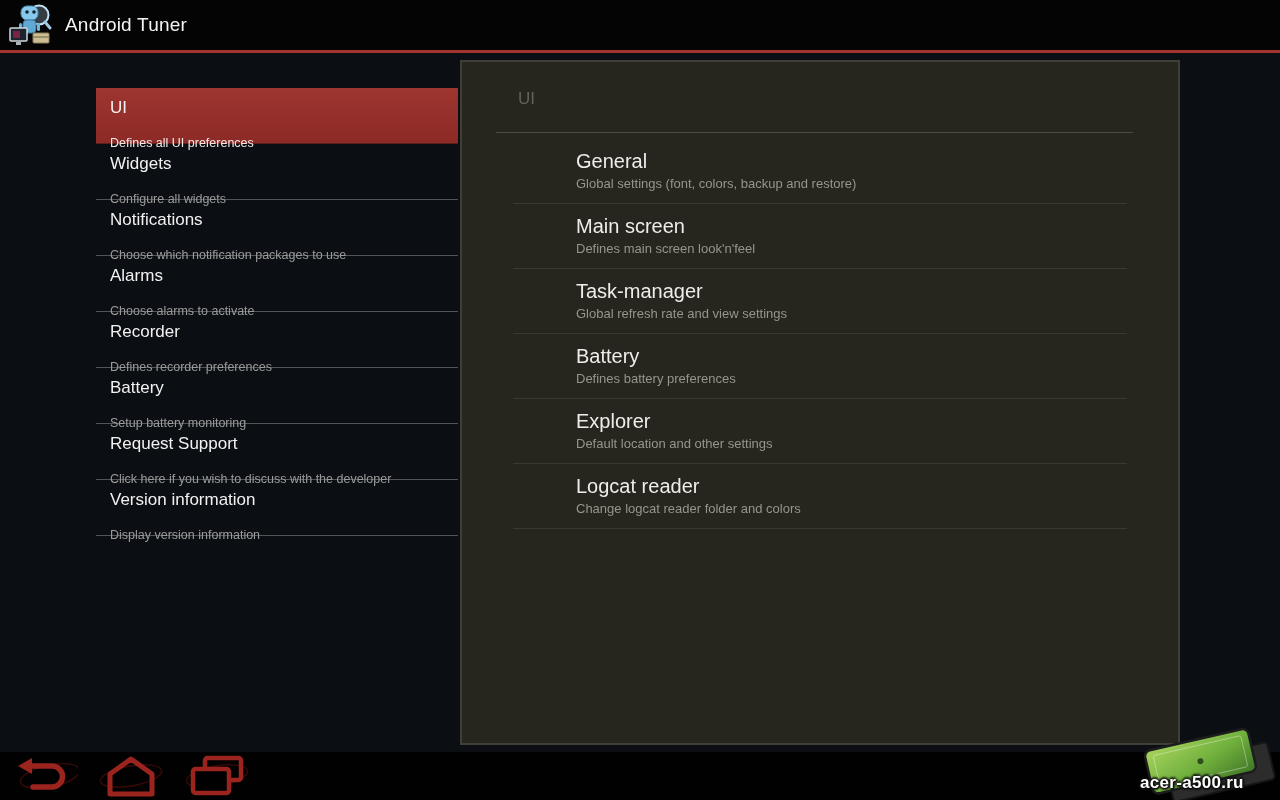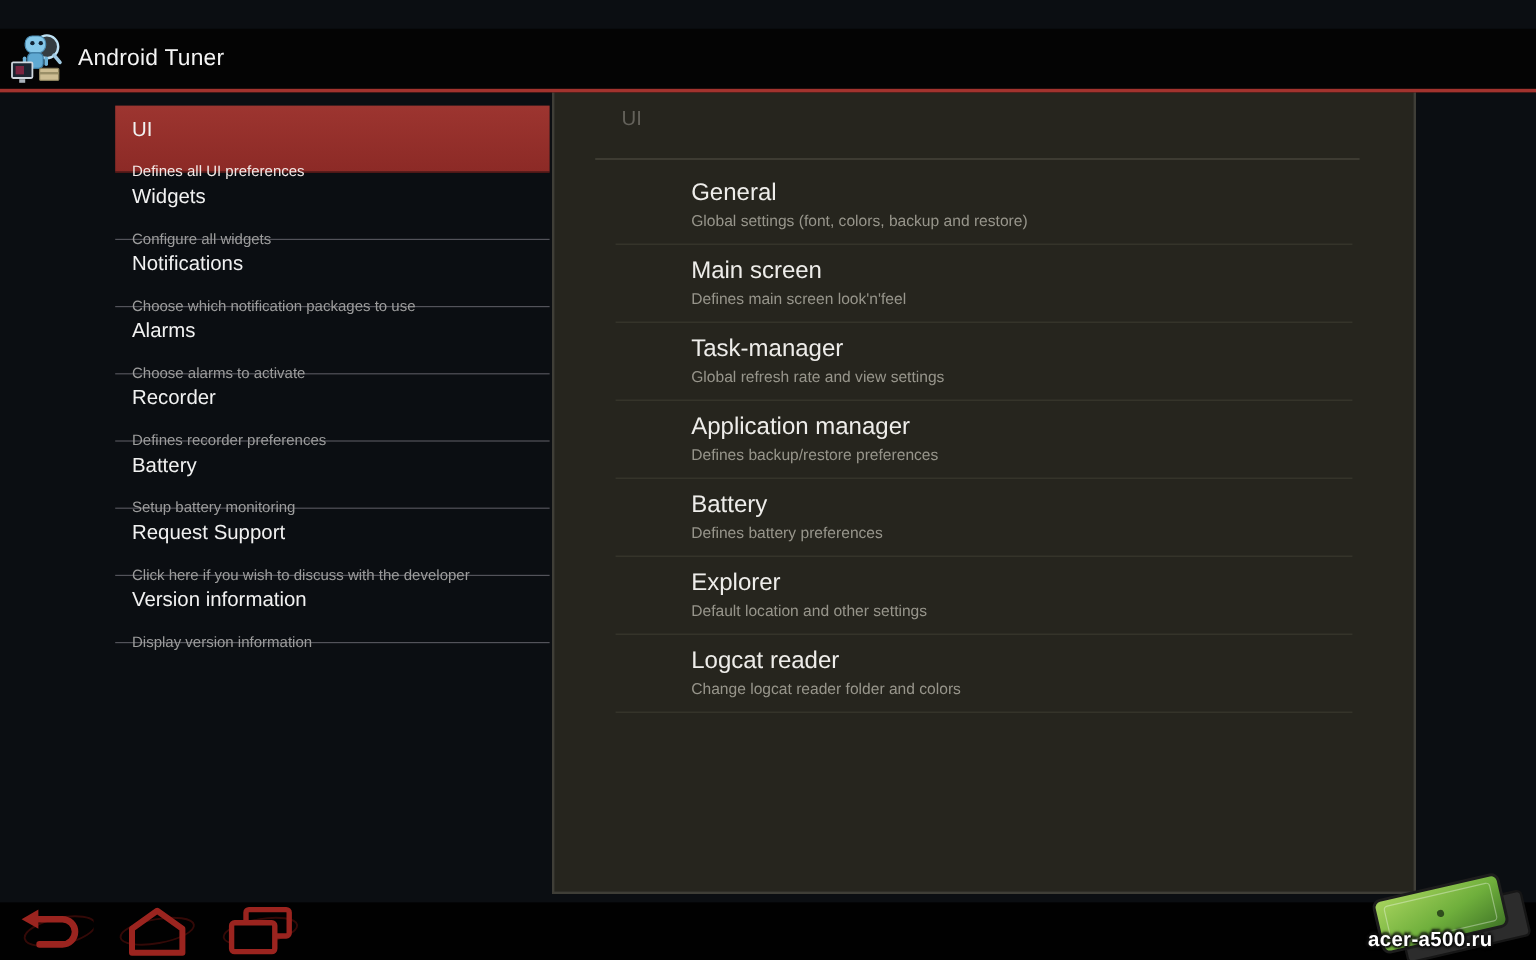--- a/index.html
+++ b/index.html
@@ -3,21 +3,21 @@
 <meta charset="utf-8">
 <style>
   html,body{margin:0;padding:0;background:#1a1a1a;}
   .screen{position:relative;width:1280px;height:800px;overflow:hidden;
     background:#0b0e12;font-family:"Liberation Sans",sans-serif;
     -webkit-font-smoothing:antialiased;}
 
   
   .topbar{position:absolute;left:0;top:0;width:1280px;height:50px;
     background:#040404;border-bottom:3px solid #a2332e;
-    display:flex;align-items:center;z-index:5;box-sizing:content-box;margin-top:24px;}
+    display:flex;align-items:center;z-index:5;box-sizing:content-box;}
   .app-icon{width:44px;height:46px;margin-left:9px;flex:0 0 auto;}
   .app-title{color:#f4f4f4;font-size:19px;margin-left:12px;letter-spacing:.2px;}
 
   
   .sidebar{position:absolute;left:96px;top:88px;width:362px;z-index:2;}
   .side-item{position:relative;height:56px;padding:9px 8px 0 14px;
     box-sizing:border-box;border-bottom:1px solid #53535a;cursor:pointer;}
   .side-item .t{font-size:17px;color:#f1f1f1;line-height:21px;}
   .side-item .s{font-size:12.5px;color:#9c9c9c;margin-top:18px;white-space:nowrap;}
   .side-item.selected{background:linear-gradient(#9d3530,#8c2a26);
@@ -119,24 +119,20 @@
       </div>
       <div class="p-item">
         <div class="t">Main screen</div>
         <div class="s">Defines main screen look'n'feel</div>
       </div>
       <div class="p-item">
         <div class="t">Task-manager</div>
         <div class="s">Global refresh rate and view settings</div>
       </div>
       <div class="p-item">
-        <div class="t">Application manager</div>
-        <div class="s">Defines backup/restore preferences</div>
-      </div>
-      <div class="p-item">
         <div class="t">Battery</div>
         <div class="s">Defines battery preferences</div>
       </div>
       <div class="p-item">
         <div class="t">Explorer</div>
         <div class="s">Default location and other settings</div>
       </div>
       <div class="p-item">
         <div class="t">Logcat reader</div>
         <div class="s">Change logcat reader folder and colors</div>

